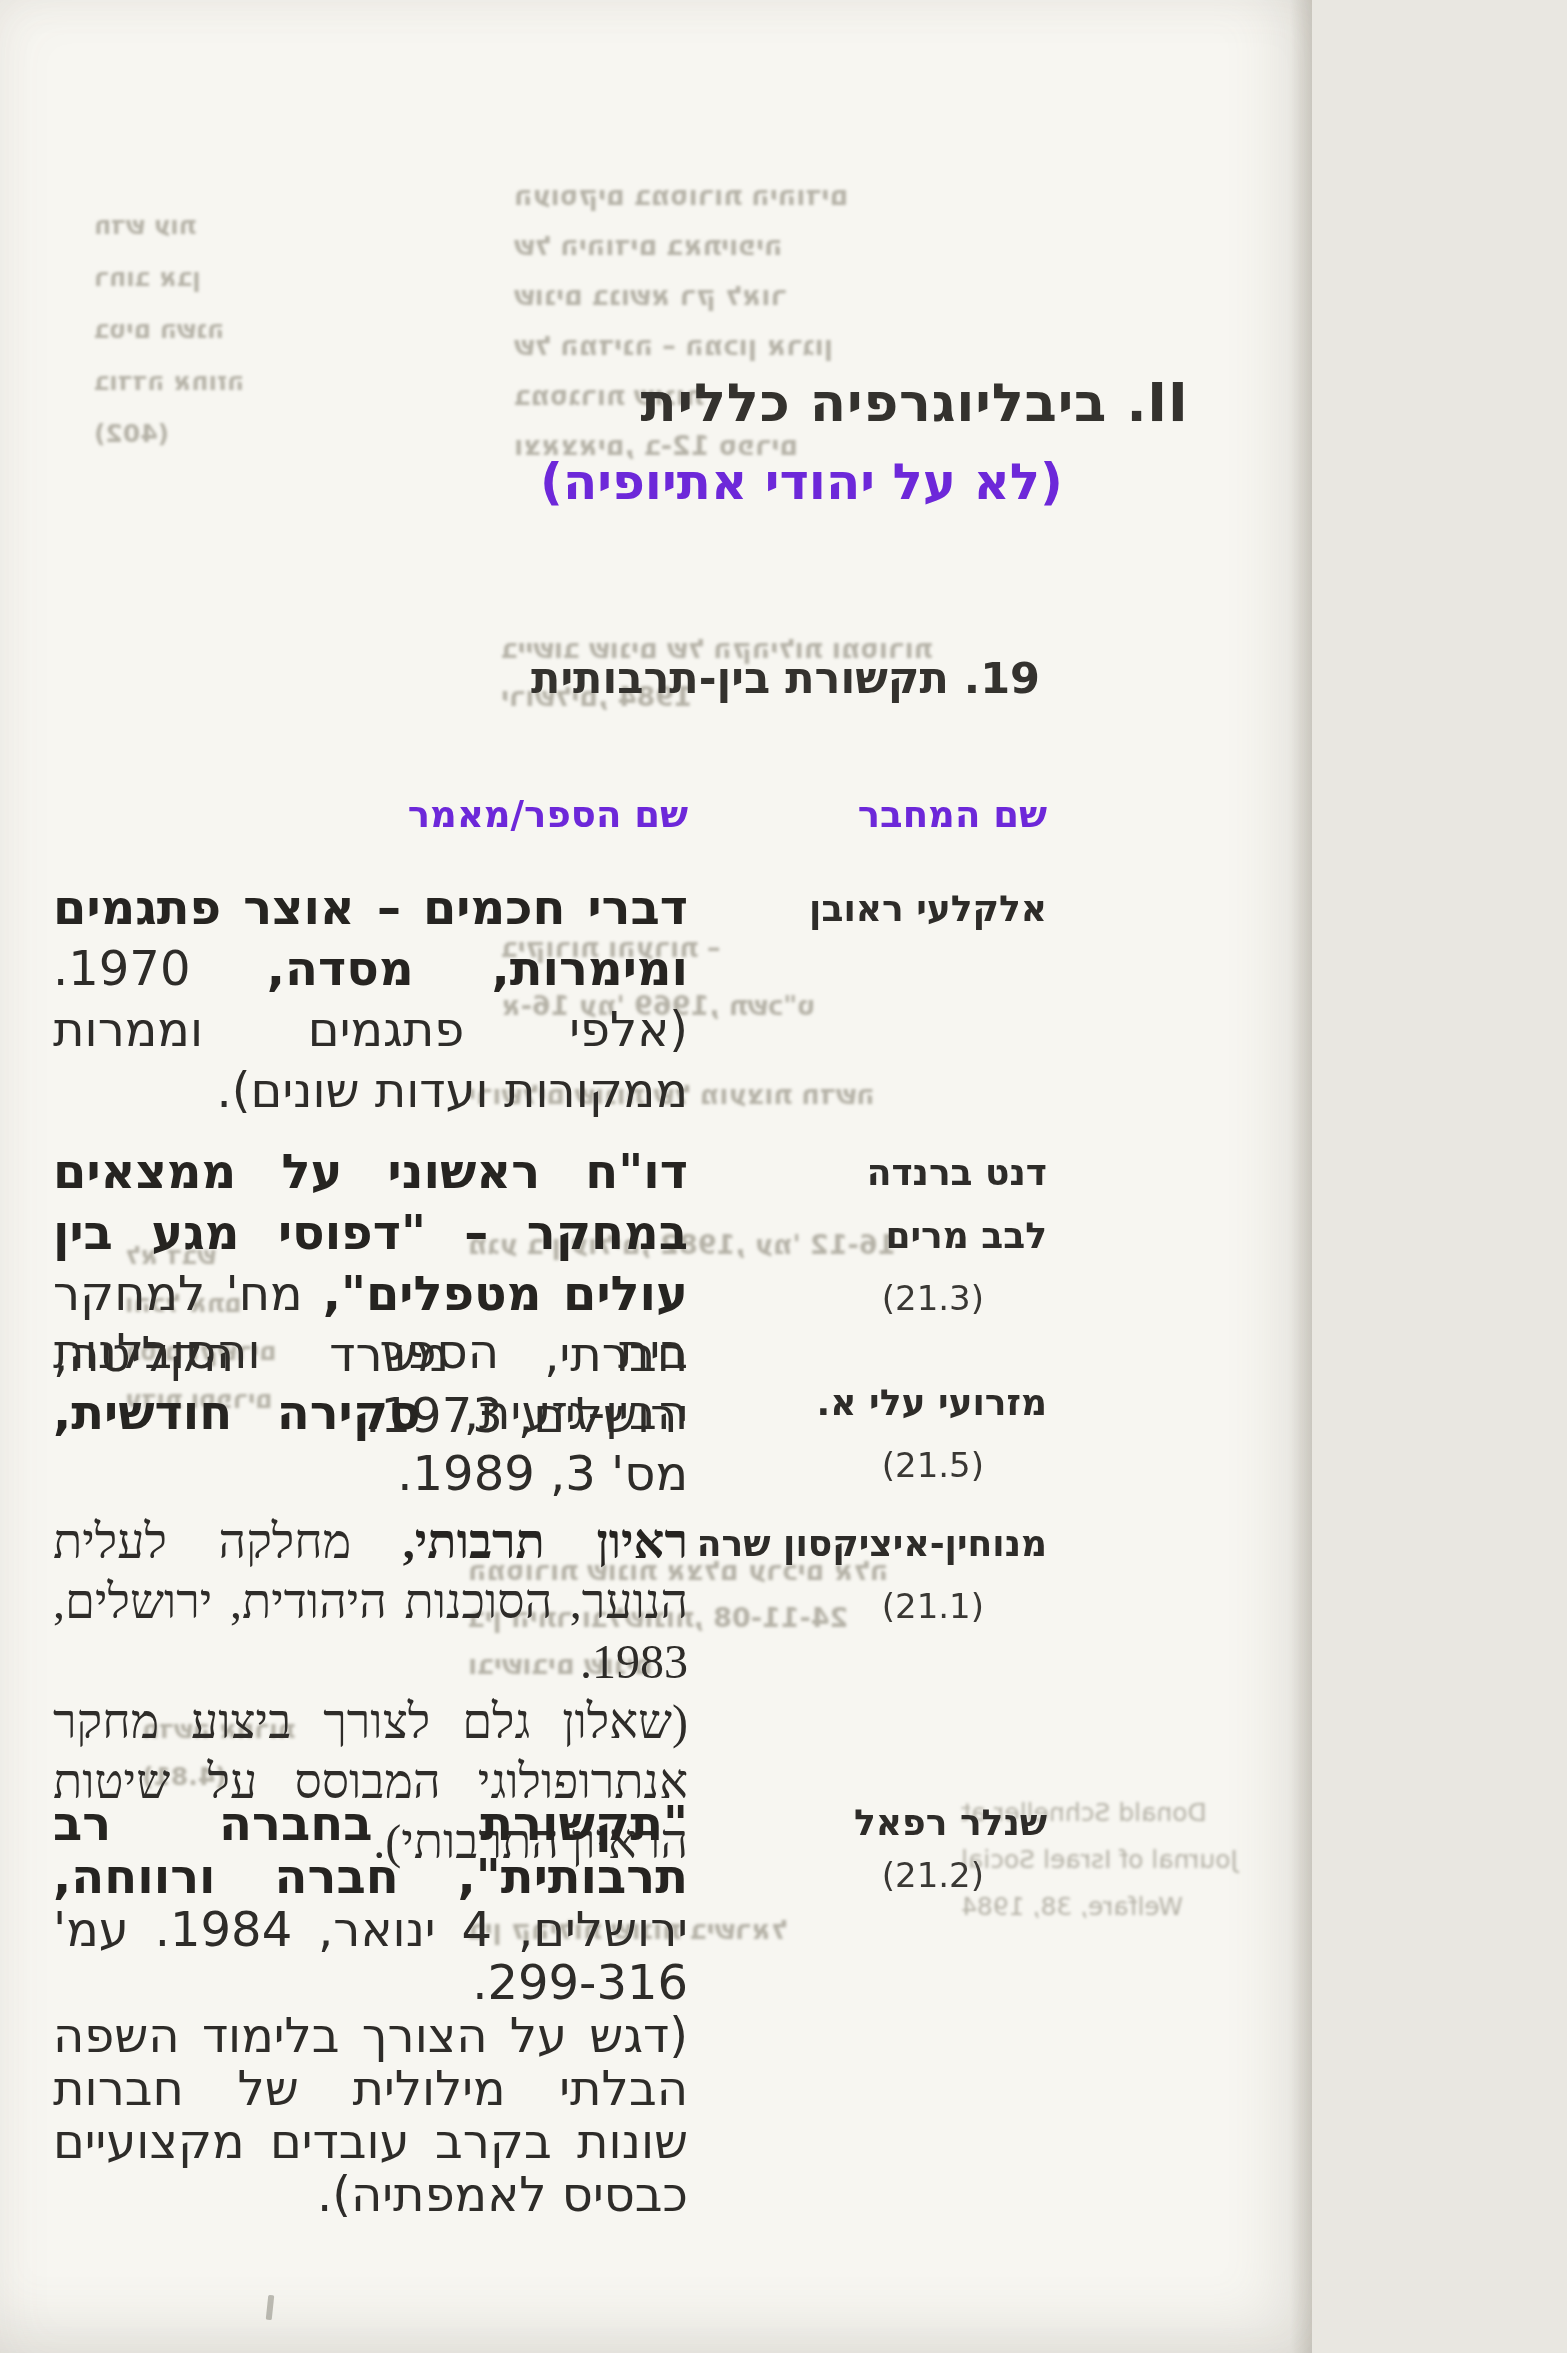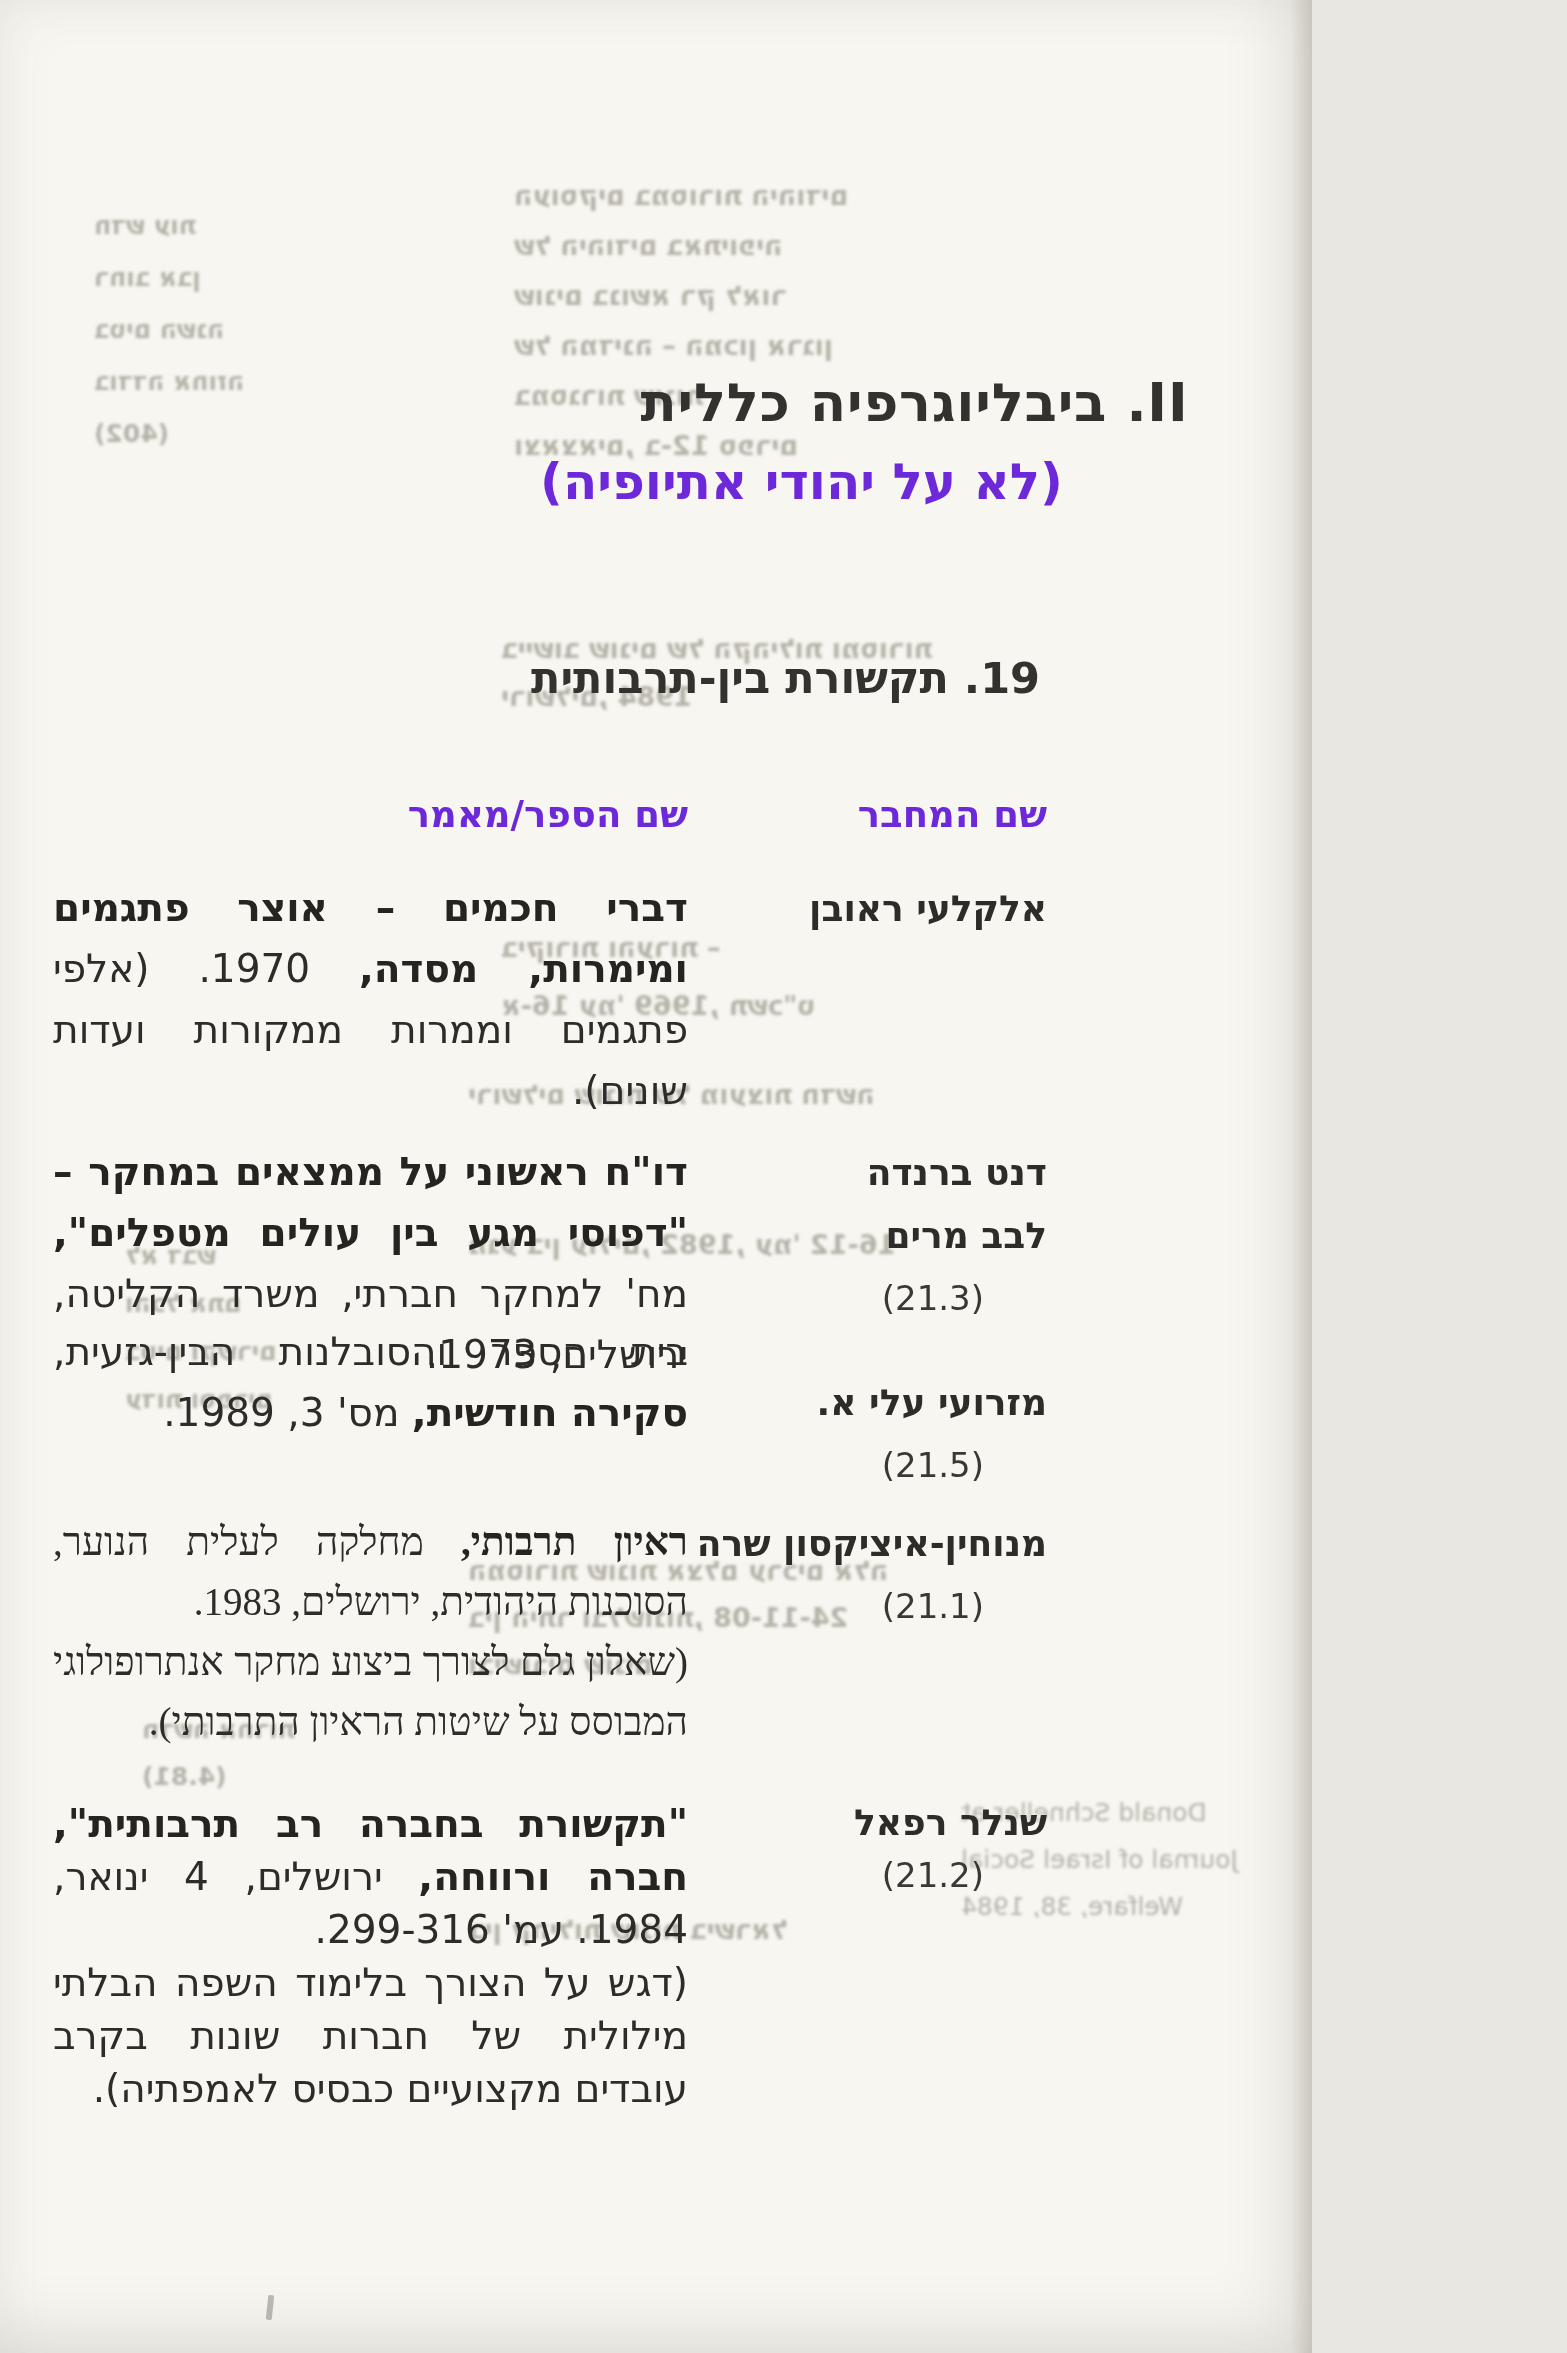--- a/index.html
+++ b/index.html
@@ -50,21 +50,21 @@
   .author-block{
     position:absolute;right:265px;width:351px;
     font-size:36px;font-weight:bold;line-height:63px;
     text-align:right;color:#2e2c29;
   }
   .author-num{
     font-weight:normal;margin-right:63px;font-size:34px;color:#3a3834;
   }
   .work-block{
     position:absolute;right:624px;width:635px;
-    font-size:39px;line-height:61px;
+    font-size:48px;line-height:61px;
     text-align:justify;color:#2e2c29;
   }
   .work-block.tight{line-height:53px;}
   .work-block p{margin:0;}
   .b{font-weight:bold;color:#262421;}
   .page-number{
     position:absolute;top:2081px;left:284px;width:919px;
     text-align:center;font-size:35px;color:#34322e;letter-spacing:1.7px;
   }
   

